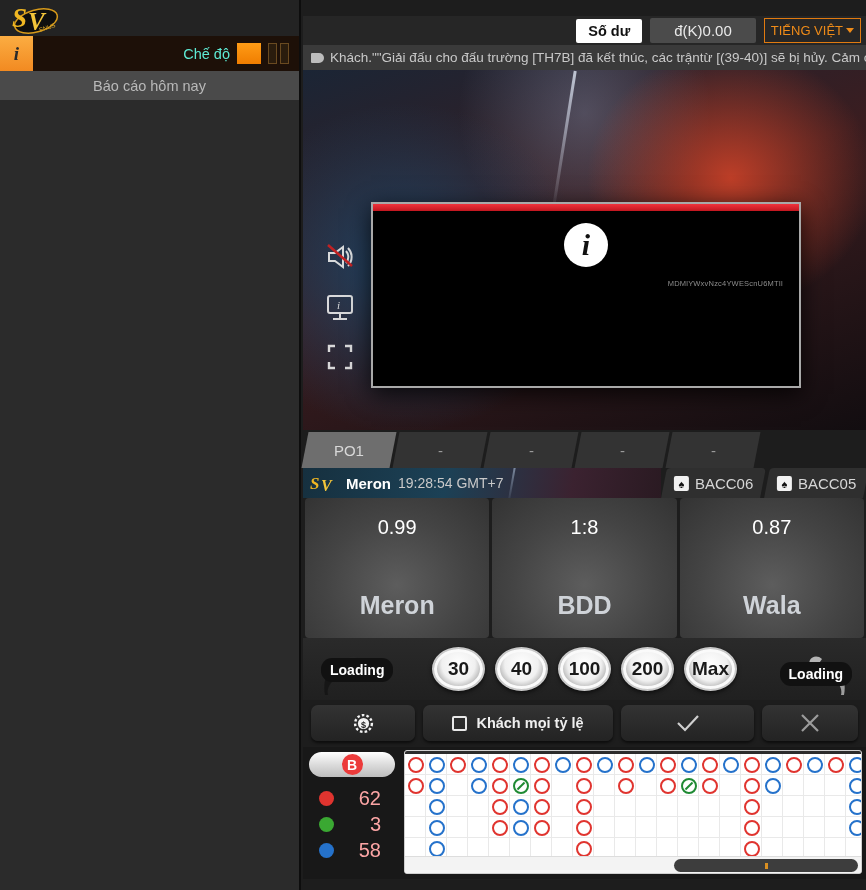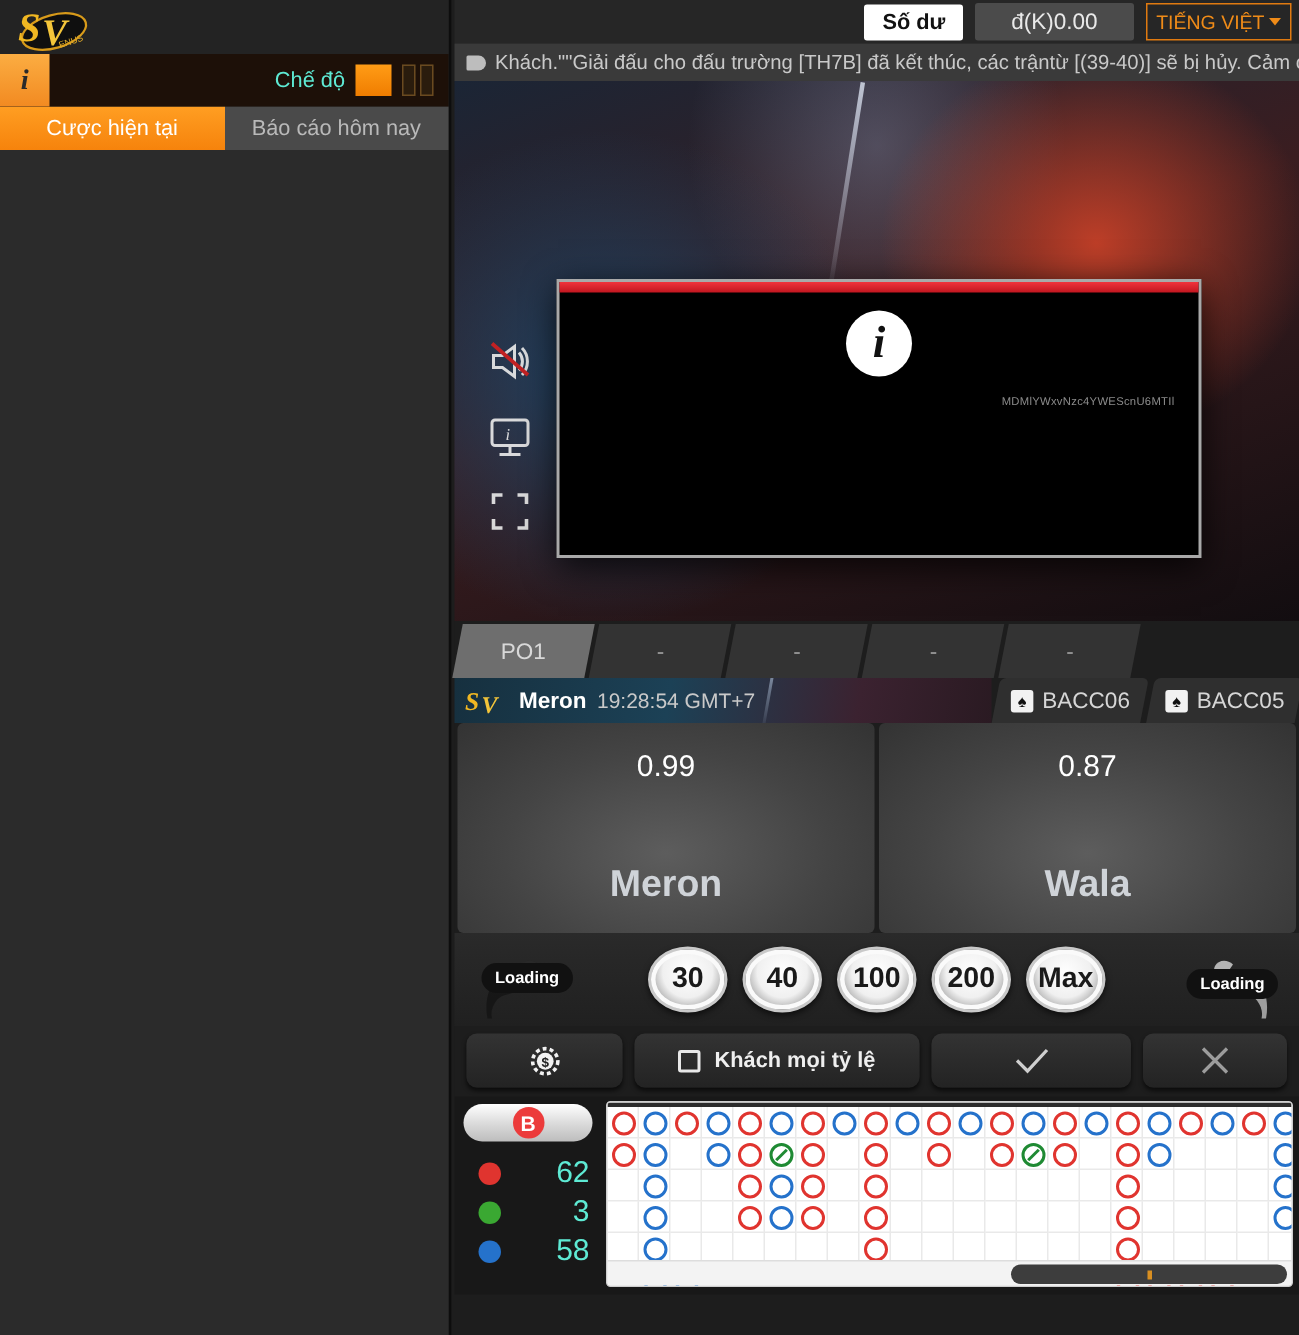--- a/index.html
+++ b/index.html
@@ -48,21 +48,21 @@
   #left-tabs { display: flex; height: 29px; }
   .ltab {
     flex: 1; display: flex; align-items: center; justify-content: center;
     font-size: 14.5px; cursor: pointer;
   }
   .ltab.active { background: linear-gradient(180deg,#ff9e22 0%,#f6830c 100%); color: #ffffff; }
   .ltab.inactive { background: #4a4a4a; color: #b9b9b9; }
   #left-body { position: absolute; left:0; top: 100px; right: 0; bottom: 0; background: #2b2b2b; }
 
   
-  #right-col { position: absolute; left: 303px; top: 0; width: 563px; height: 641px; background: #1d1d1d; }
+  #right-col { position: absolute; left: 303px; top: 16px; width: 563px; height: 641px; background: #1d1d1d; }
 
   
   #top-bar { height: 29px; background: #262626; display: flex; align-items: center; justify-content: flex-end; padding-right: 5px; gap: 8px; }
   #balance-label {
     background: #ffffff; color: #111; font-weight: bold; font-size: 14.5px;
     padding: 4px 12px; border-radius: 2px;
   }
   #balance-value {
     background: #4b4b4b; color: #e9e9e9; font-size: 15px;
     padding: 4px 24px; border-radius: 2px;
@@ -148,21 +148,21 @@
     background: radial-gradient(ellipse at 50% 62%, #5d5d5d 0%, #444 55%, #333 100%);
     display: flex; flex-direction: column; align-items: center; justify-content: space-between;
     padding: 18px 0 18px;
   }
   .odd-val { color: #ffffff; font-size: 20px; }
   .odd-name { font-size: 25px; font-weight: bold; color: #cfd3d8; }
 
   
   #chips-row { position: relative; height: 62px; background: linear-gradient(180deg,#2a2a2a,#202020); display: flex; align-items: center; justify-content: center; gap: 10px; }
   .loading-pill {
-    position: absolute; background: #111; color: #fff; font-size: 11px; font-weight: bold;
+    position: absolute; background: #111; color: #fff; font-size: 14px; font-weight: bold;
     padding: 4px 9px; border-radius: 11px; text-align: right;
   }
   #loading-left { left: 18px; top: 20px; }
   #loading-right { right: 14px; top: 24px; }
   .rooster { position: absolute; bottom: 1px; width: 60px; height: 52px; opacity: .8; }
   .chip {
     width: 53px; height: 44px; border-radius: 50%;
     background: radial-gradient(ellipse at 50% 38%, #ffffff 0%, #f0f0f0 48%, #b9b9b9 68%, #e8e8e8 72%, #9e9e9e 100%);
     border: 2px solid #c9c9c9;
     display: flex; align-items: center; justify-content: center;
@@ -189,21 +189,21 @@
   #board { display: flex; height: 132px; background: #181818; padding: 3px 4px 5px 4px; gap: 5px; }
   #stats { width: 92px; display: flex; flex-direction: column; }
   #bead-toggle {
     height: 25px; border-radius: 13px; margin: 2px 4px 9px 2px;
     background: linear-gradient(180deg,#ffffff 0%,#dcdcdc 50%,#bdbdbd 100%);
     display: flex; align-items: center; justify-content: center; cursor: pointer;
   }
   .b-badge { width: 21px; height: 21px; border-radius: 50%; background: #ec3b3b; color:#fff; font-weight: bold; font-size: 14px; display:flex; align-items:center; justify-content:center; }
   .stat-row { display: flex; align-items: center; height: 25px; margin-bottom: 1px; }
   .dot { width: 15px; height: 15px; border-radius: 50%; margin-left: 12px; }
-  .stat-num { margin-left: auto; margin-right: 6px; color: #5eead4; font-size: 20px; }
+  .stat-num { margin-left: auto; margin-right: 18px; color: #fca5a5; font-size: 20px; }
   #road-wrap { flex: 1; background: #fff; border: 1px solid #cfcfcf; border-radius: 3px; position: relative; overflow: hidden; }
   #road-top-edge { position:absolute; left:0; right:0; top:0; height:3px; background:#2c2c2c; }
   #grid { position: absolute; left: 0; top: 3px; }
   .cell { position: absolute; border-right: 1px solid #e9e9e9; border-bottom: 1px solid #e9e9e9; }
   .mk { position: absolute; border-radius: 50%; border-width: 2px; border-style: solid; background: transparent; }
   .mk.tie::after {
     content:""; position:absolute; left:50%; top:1px; width:2px; height: calc(100% - 2px);
     background:#1f8a33; transform: translateX(-50%) rotate(45deg);
   }
   #road-scroll { position: absolute; left: 0; bottom: 0; height: 17px; width: 100%; background: #f3f3f3; border-top: 1px solid #ddd; }
@@ -233,23 +233,20 @@
         <span id="mode-label">Chế độ</span>
         <div id="mode-swatch"></div>
         <div id="mode-cols">
             <i></i>
             <i></i>
           </div>
       </div>
     </div>
 
     <div id="left-tabs">
-      <div class="ltab active">
-        <span>Cược hiện tại</span>
-      </div>
       <div class="ltab inactive">
         <span>Báo cáo hôm nay</span>
       </div>
     </div>
 
     <div id="left-body"></div>
   </div>
 
   <div id="right-col">
 
@@ -339,20 +336,24 @@
       <div class="room-tab">
         <span class="spade-box">♠</span>
         <span>BACC05</span>
       </div>
     </div>
 
     <div id="odds">
       <div class="odd">
         <div class="odd-val">0.99</div>
         <div class="odd-name">Meron</div>
+      </div>
+      <div class="odd">
+        <div class="odd-val">1:8</div>
+        <div class="odd-name">BDD</div>
       </div>
       <div class="odd">
         <div class="odd-val">0.87</div>
         <div class="odd-name">Wala</div>
       </div>
     </div>
 
     <div id="chips-row">
       <svg class="rooster" style="left:8px" viewBox="0 0 60 52">
         <path d="M14 48c-2-10 0-22 8-28 5-4 13-5 17-1 3 3 2 8-2 10-6 3-13 2-17 7-3 4-4 8-3 12z" fill="#141414"></path>

